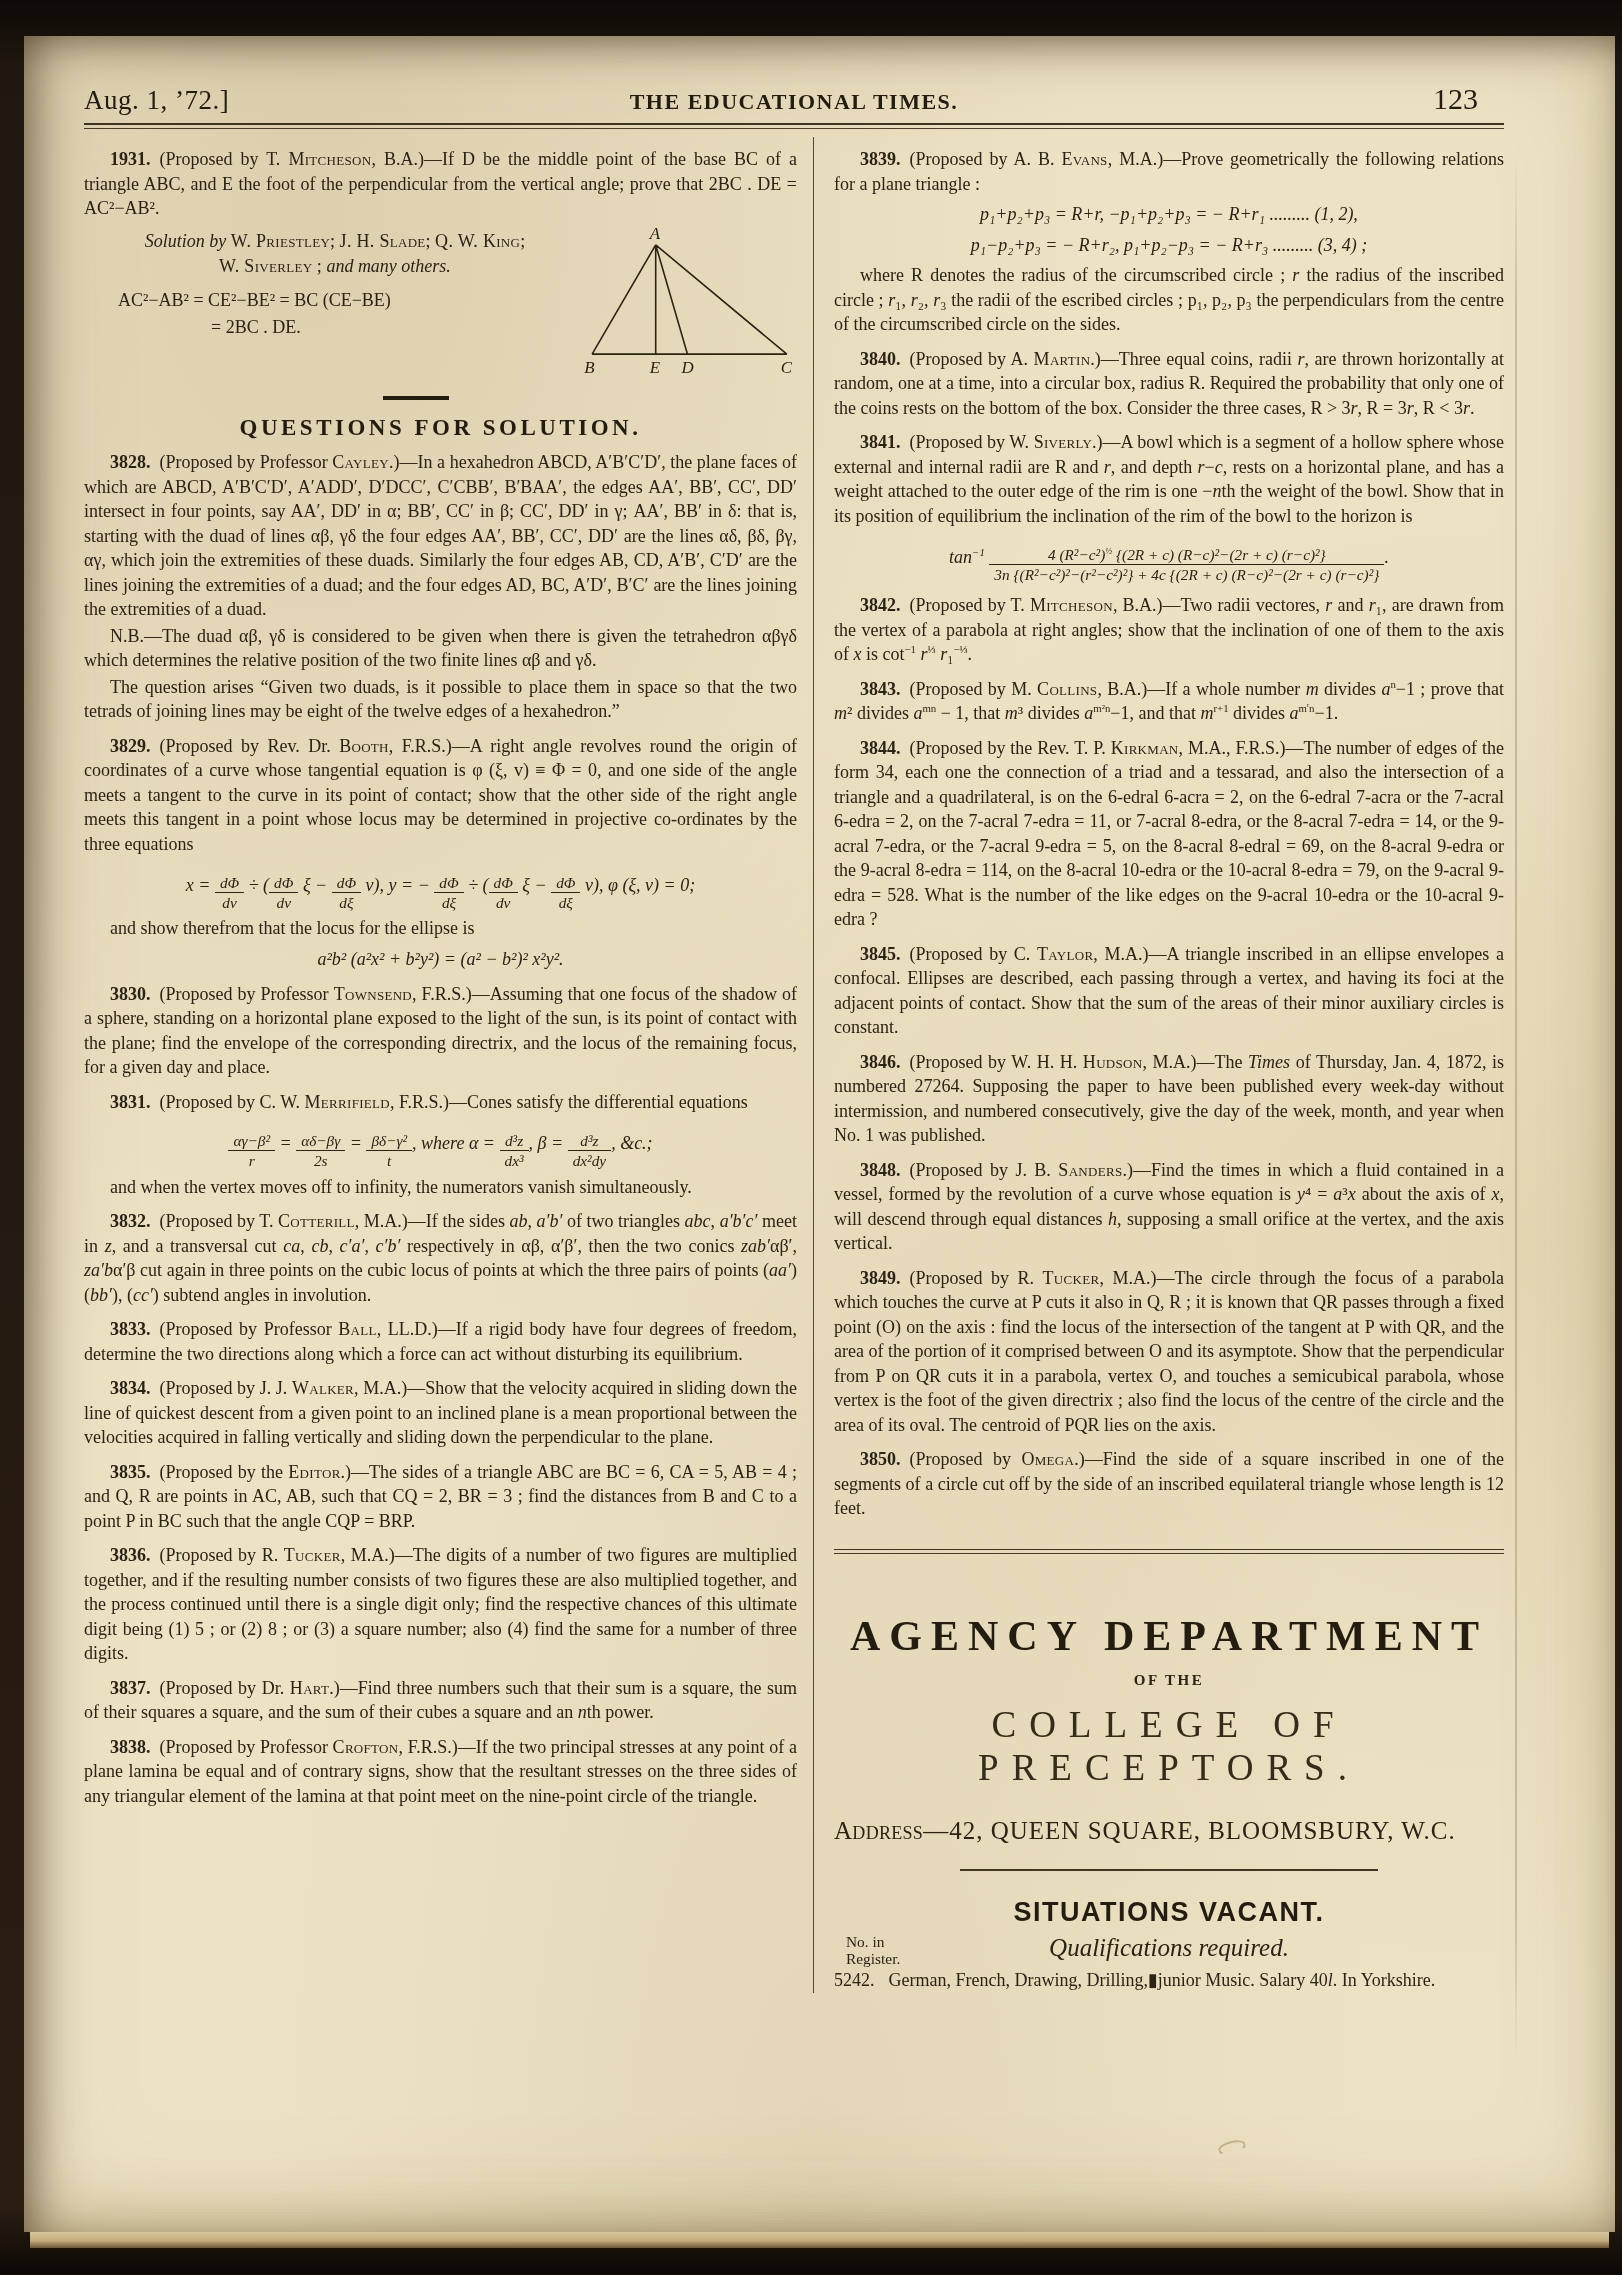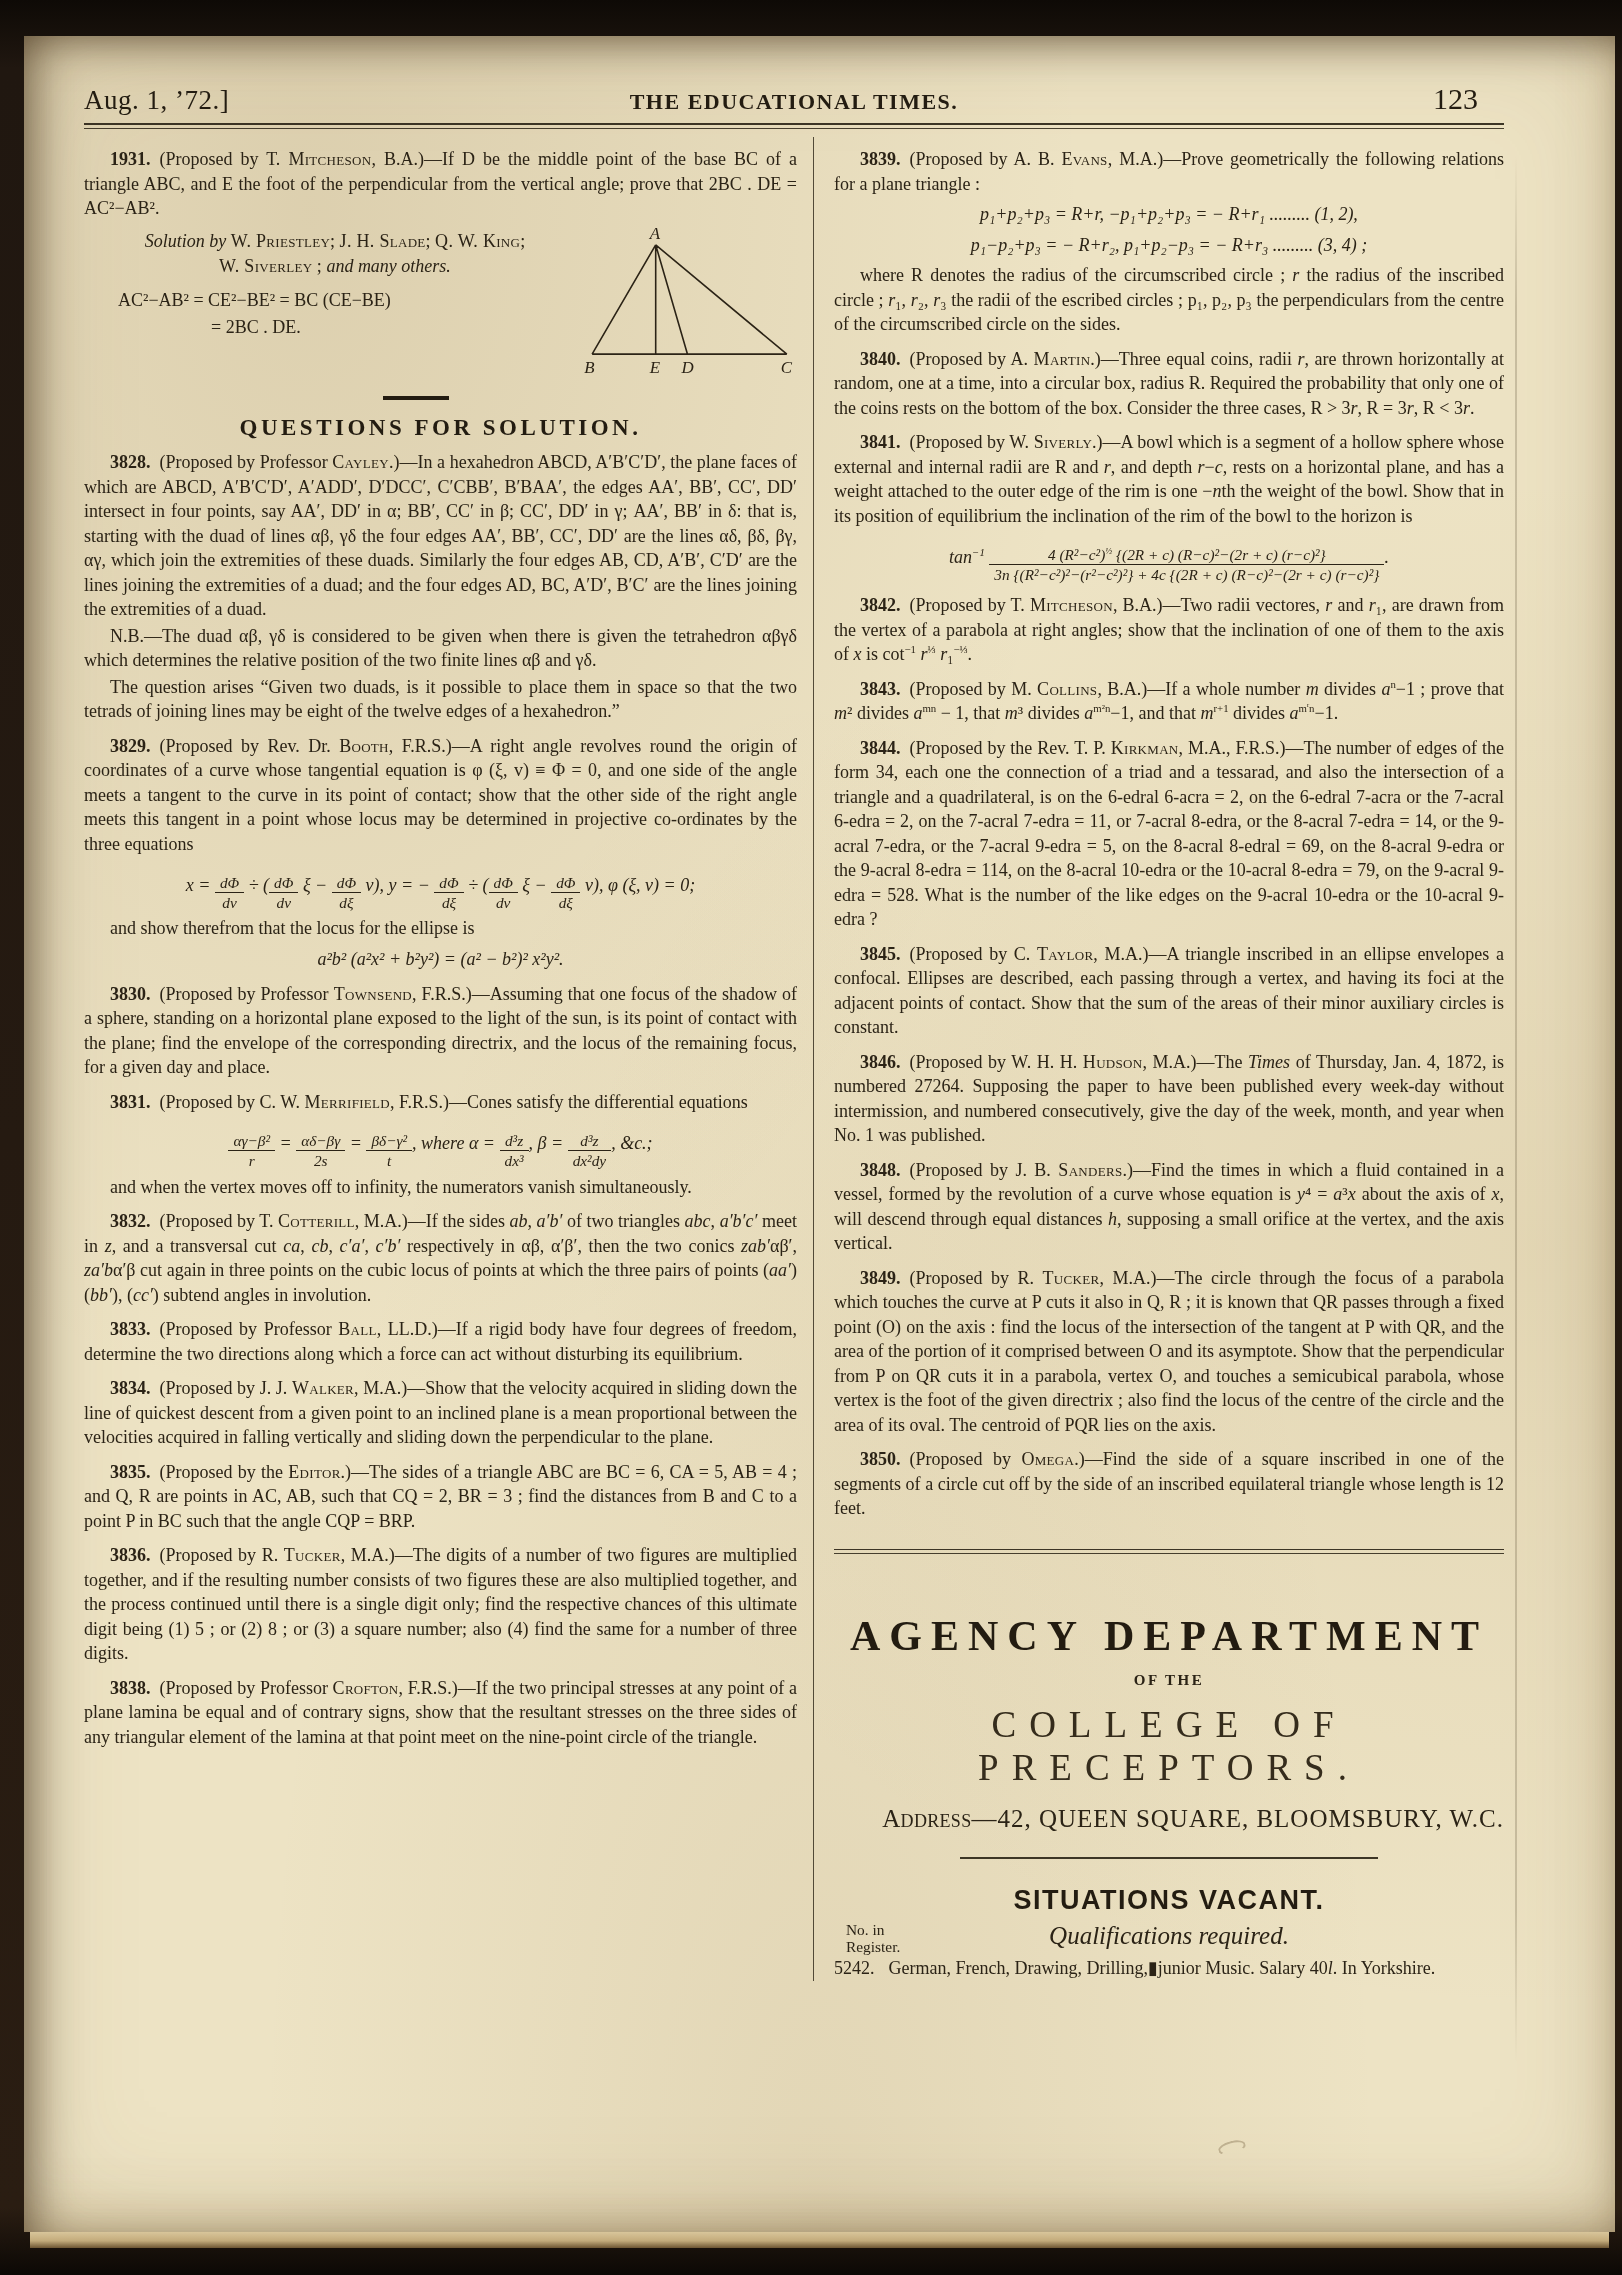--- a/index.html
+++ b/index.html
@@ -69,21 +69,21 @@
   .tri-svg path{stroke:var(--ink);stroke-width:1.6;fill:none;}
 
   .mini-rule{width:66px;height:4px;background:var(--ink-dark);margin:18px auto 6px 299px;}
   .qheading{font-size:23px;font-weight:bold;letter-spacing:3.5px;text-align:center;margin:16px 0 2px;color:var(--ink-dark);text-indent:0;}
 
   
   .agency-rule{margin-top:28px;height:5px;border-top:1.5px solid rgba(42,35,21,.9);border-bottom:1.5px solid rgba(42,35,21,.85);}
   .agency-title{margin:58px 0 0;text-align:center;font-size:42px;font-weight:bold;letter-spacing:9px;color:var(--ink-dark);}
   .agency-of{margin:12px 0 0;text-align:center;font-size:15px;font-weight:bold;letter-spacing:2.5px;}
   .agency-college{margin:14px 0 0;text-align:center;font-size:37px;letter-spacing:13px;color:#352c1c;}
-  .agency-address{margin:16px 0 0;text-align:right;font-size:25px;letter-spacing:1px;}
+  .agency-address{margin:28px 0 0;text-align:left;font-size:25px;letter-spacing:1px;}
   .short-rule{width:418px;height:2px;background:rgba(42,35,21,.9);margin:24px auto 0;}
   .sit-heading{margin:26px 0 0;text-align:center;font-size:27px;font-weight:bold;letter-spacing:1.5px;font-family:"Liberation Sans","DejaVu Sans",sans-serif;color:var(--ink-dark);}
   .qual-row{position:relative;margin-top:6px;}
   .register{position:absolute;left:12px;bottom:-6px;font-size:15.4px;line-height:17.4px;}
   .qual{text-align:center;font-style:italic;font-size:25px;margin:0;}
   .entry{margin:6px 0 0;padding-left:66px;text-indent:-66px;font-size:18px;line-height:25px;text-align:left;}
   .entry .enum{padding-right:14px;}
 
   .crease{position:absolute;top:119px;bottom:169px;left:1491px;width:2px;
     background:linear-gradient(rgba(70,55,30,0),rgba(70,55,30,.22) 8%,rgba(70,55,30,.22) 92%,rgba(70,55,30,0));}
@@ -161,20 +161,23 @@
             <div class="problem">
               <p class="para"><span class="pnum">3834.</span>(Proposed by J. J. <span class="sc">Walker</span>, M.A.)—Show that the velocity acquired in sliding down the line of quickest descent from a given point to an inclined plane is a mean proportional between the velocities acquired in falling vertically and sliding down the perpendicular to the plane.</p>
             </div>
             <div class="problem">
               <p class="para"><span class="pnum">3835.</span>(Proposed by the <span class="sc">Editor</span>.)—The sides of a triangle ABC are BC = 6, CA = 5, AB = 4 ; and Q, R are points in AC, AB, such that CQ = 2, BR = 3 ; find the distances from B and C to a point P in BC such that the angle CQP = BRP.</p>
             </div>
             <div class="problem">
               <p class="para"><span class="pnum">3836.</span>(Proposed by R. <span class="sc">Tucker</span>, M.A.)—The digits of a number of two figures are multiplied together, and if the resulting number consists of two figures these are also multiplied together, and the process continued until there is a single digit only; find the respective chances of this ultimate digit being (1) 5 ; or (2) 8 ; or (3) a square number; also (4) find the same for a number of three digits.</p>
             </div>
             <div class="problem">
+              <p class="para"><span class="pnum">3837.</span>(Proposed by Dr. <span class="sc">Hart</span>.)—Find three numbers such that their sum is a square, the sum of their squares a square, and the sum of their cubes a square and an <i>n</i>th power.</p>
+            </div>
+            <div class="problem">
               <p class="para"><span class="pnum">3838.</span>(Proposed by Professor <span class="sc">Crofton</span>, F.R.S.)—If the two principal stresses at any point of a plane lamina be equal and of contrary signs, show that the resultant stresses on the three sides of any triangular element of the lamina at that point meet on the nine-point circle of the triangle.</p>
             </div>
           </div>
       </div>
 
       <div class="col-right">
         <div id="right-problems">
             <div class="problem">
               <p class="para"><span class="pnum">3839.</span>(Proposed by A. B. <span class="sc">Evans</span>, M.A.)—Prove geometrically the following relations for a plane triangle :</p>
               <p class="eq">p₁+p₂+p₃ = R+r,   −p₁+p₂+p₃ = − R+r₁  ......... (1, 2),</p>

